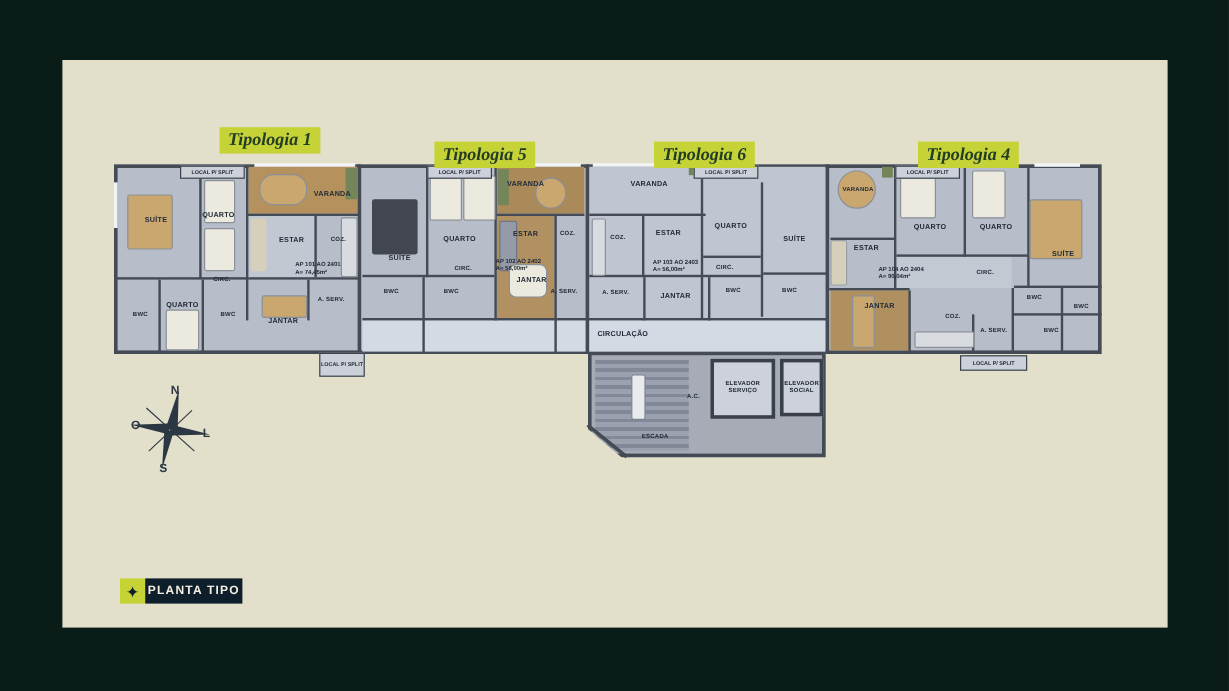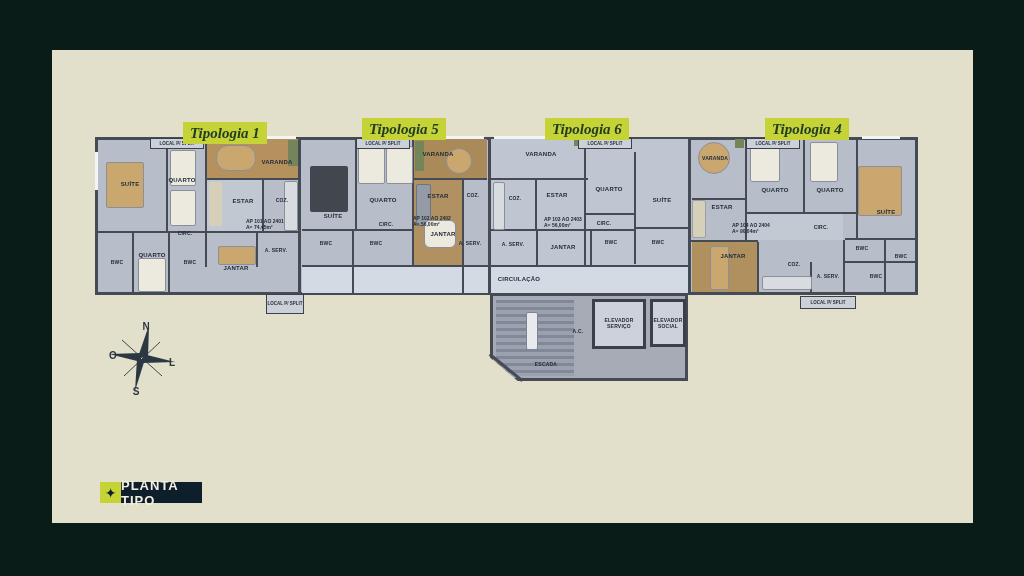--- a/index.html
+++ b/index.html
@@ -36,31 +36,31 @@
        clip-path:polygon(0 0,0 100%,100% 100%);z-index:5;}
   .cutline{position:absolute;left:485px;top:366px;width:42px;height:3px;background:#454b55;
            transform:rotate(39deg);z-index:5;}
   .cmp-letter{position:absolute;transform:translate(-50%,-50%);font-size:10px;font-weight:bold;
               color:#2b3742;z-index:6;}
   .badge-sq{position:absolute;left:100px;top:482px;width:21px;height:21px;background:#c5d337;
             display:flex;align-items:center;justify-content:center;z-index:7;}
   .badge-sq span{color:#0d1f2b;font-size:14px;line-height:1;}
   .badge-bar{position:absolute;left:121px;top:482px;width:81px;height:21px;background:#0e1e2a;
              display:flex;align-items:center;justify-content:center;z-index:7;}
-  .badge-bar span{color:#f2efe2;font-size:13px;font-weight:bold;letter-spacing:1px;}
+  .badge-bar span{color:#f2efe2;font-size:10px;font-weight:bold;letter-spacing:1px;}
 </style>
 </head>
 <body>
 
 <div id="stage">
   <div class="panel"></div>
 
   <div>
 
-    <div class="chip" style="left:183px;top:122px">Tipologia 1</div>
+    <div class="chip" style="left:183px;top:106px">Tipologia 1</div>
     <div class="chip" style="left:362px;top:118px">Tipologia 5</div>
     <div class="chip" style="left:545px;top:118px">Tipologia 6</div>
     <div class="chip" style="left:765px;top:118px">Tipologia 4</div>
 
     <div class="bld"></div>
     <div class="corr"></div>
     <div class="core"></div>
     <div class="stairs"></div>
     <div class="fur" style="left:526px;top:312px;width:10px;height:36px;background:#e8eaee;border:1px solid #7d8492;z-index:4"></div>
     <div class="ebox" style="left:592px;top:299px;width:54px;height:50px"></div>

